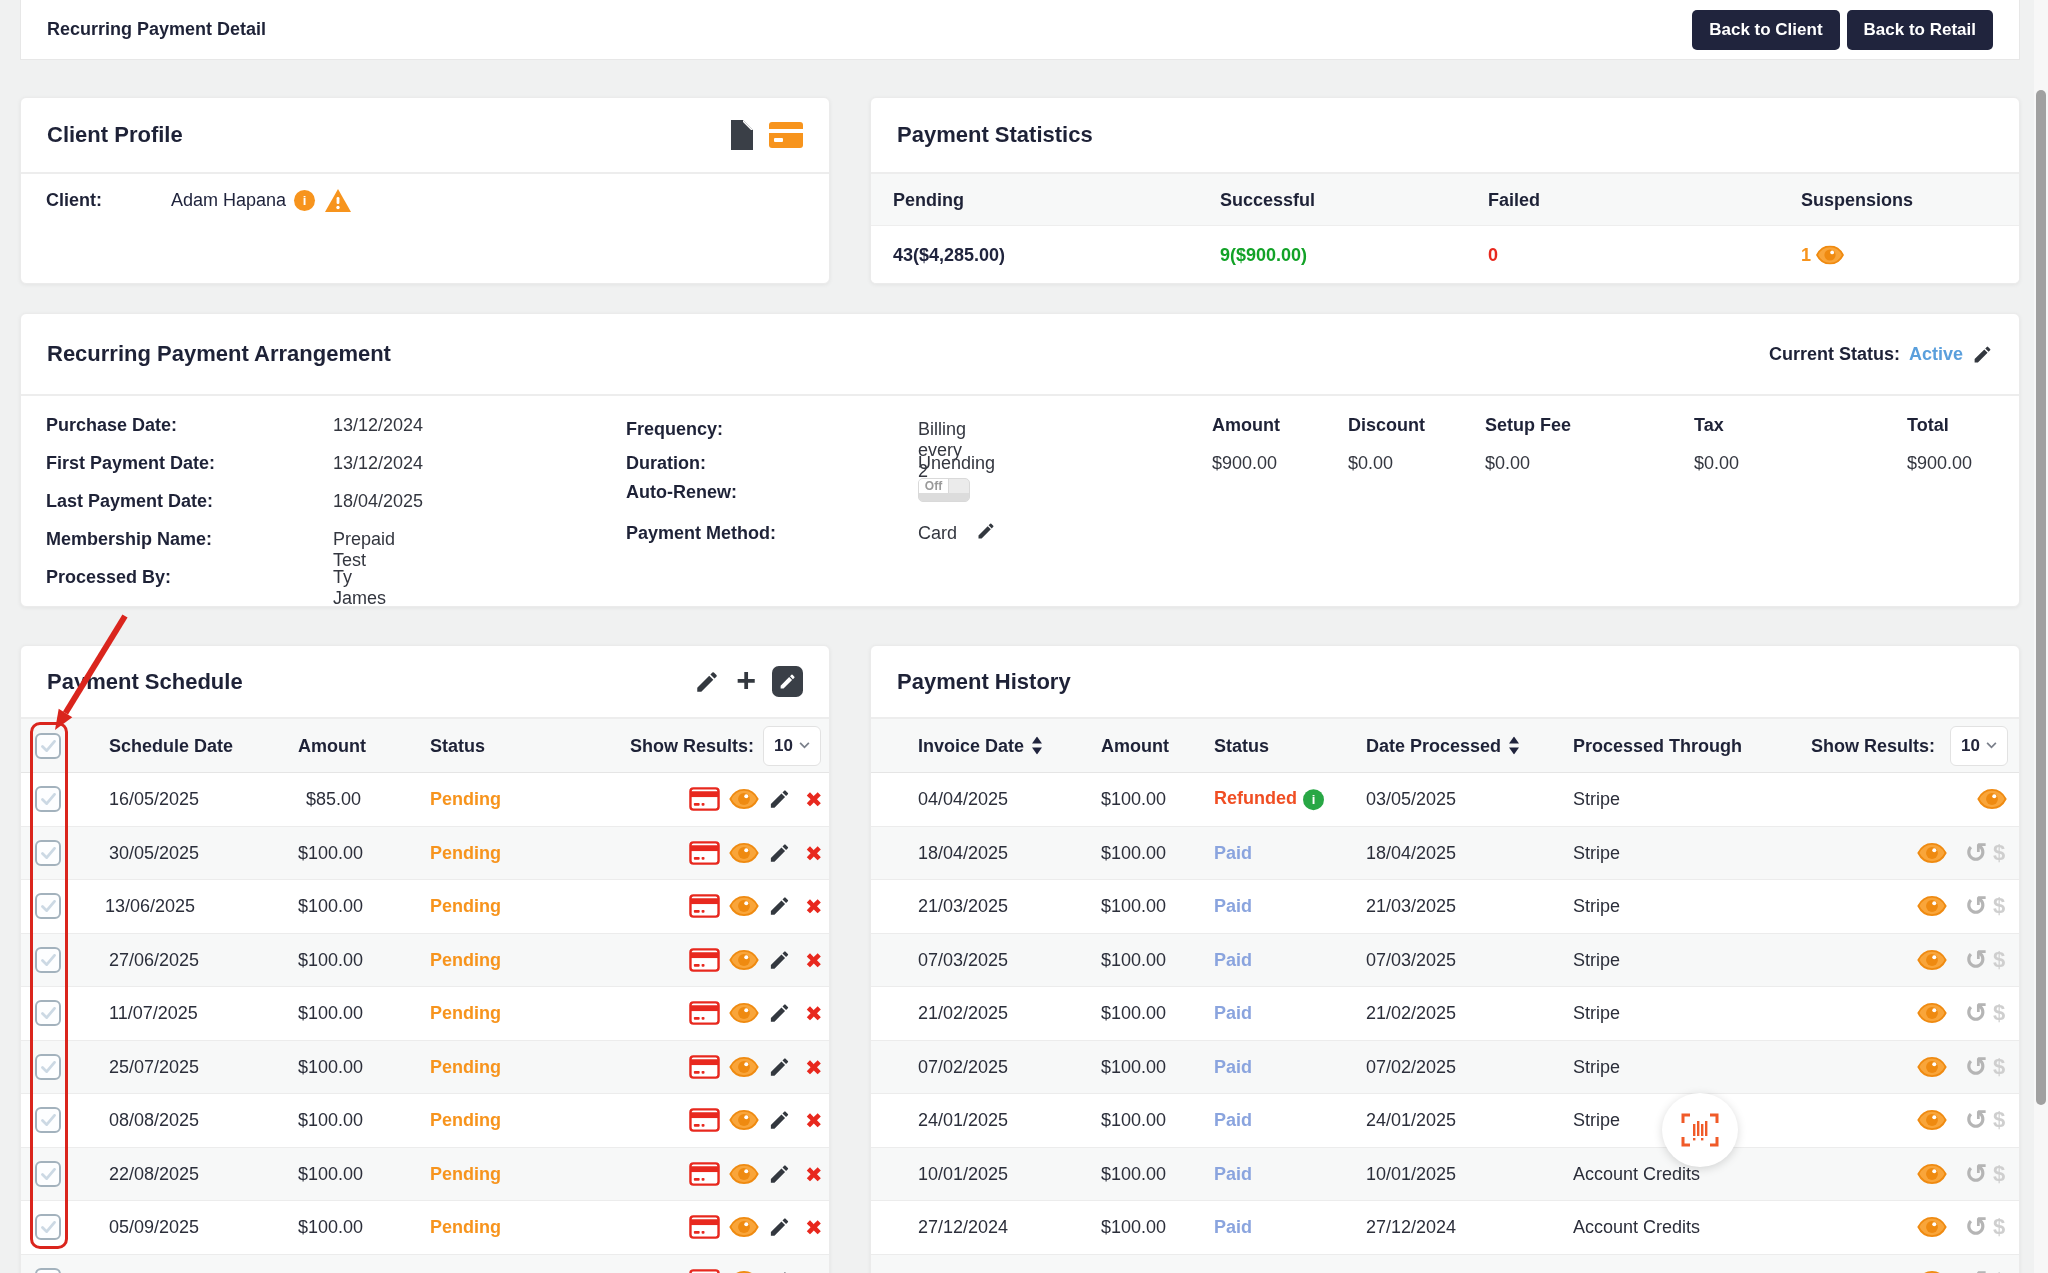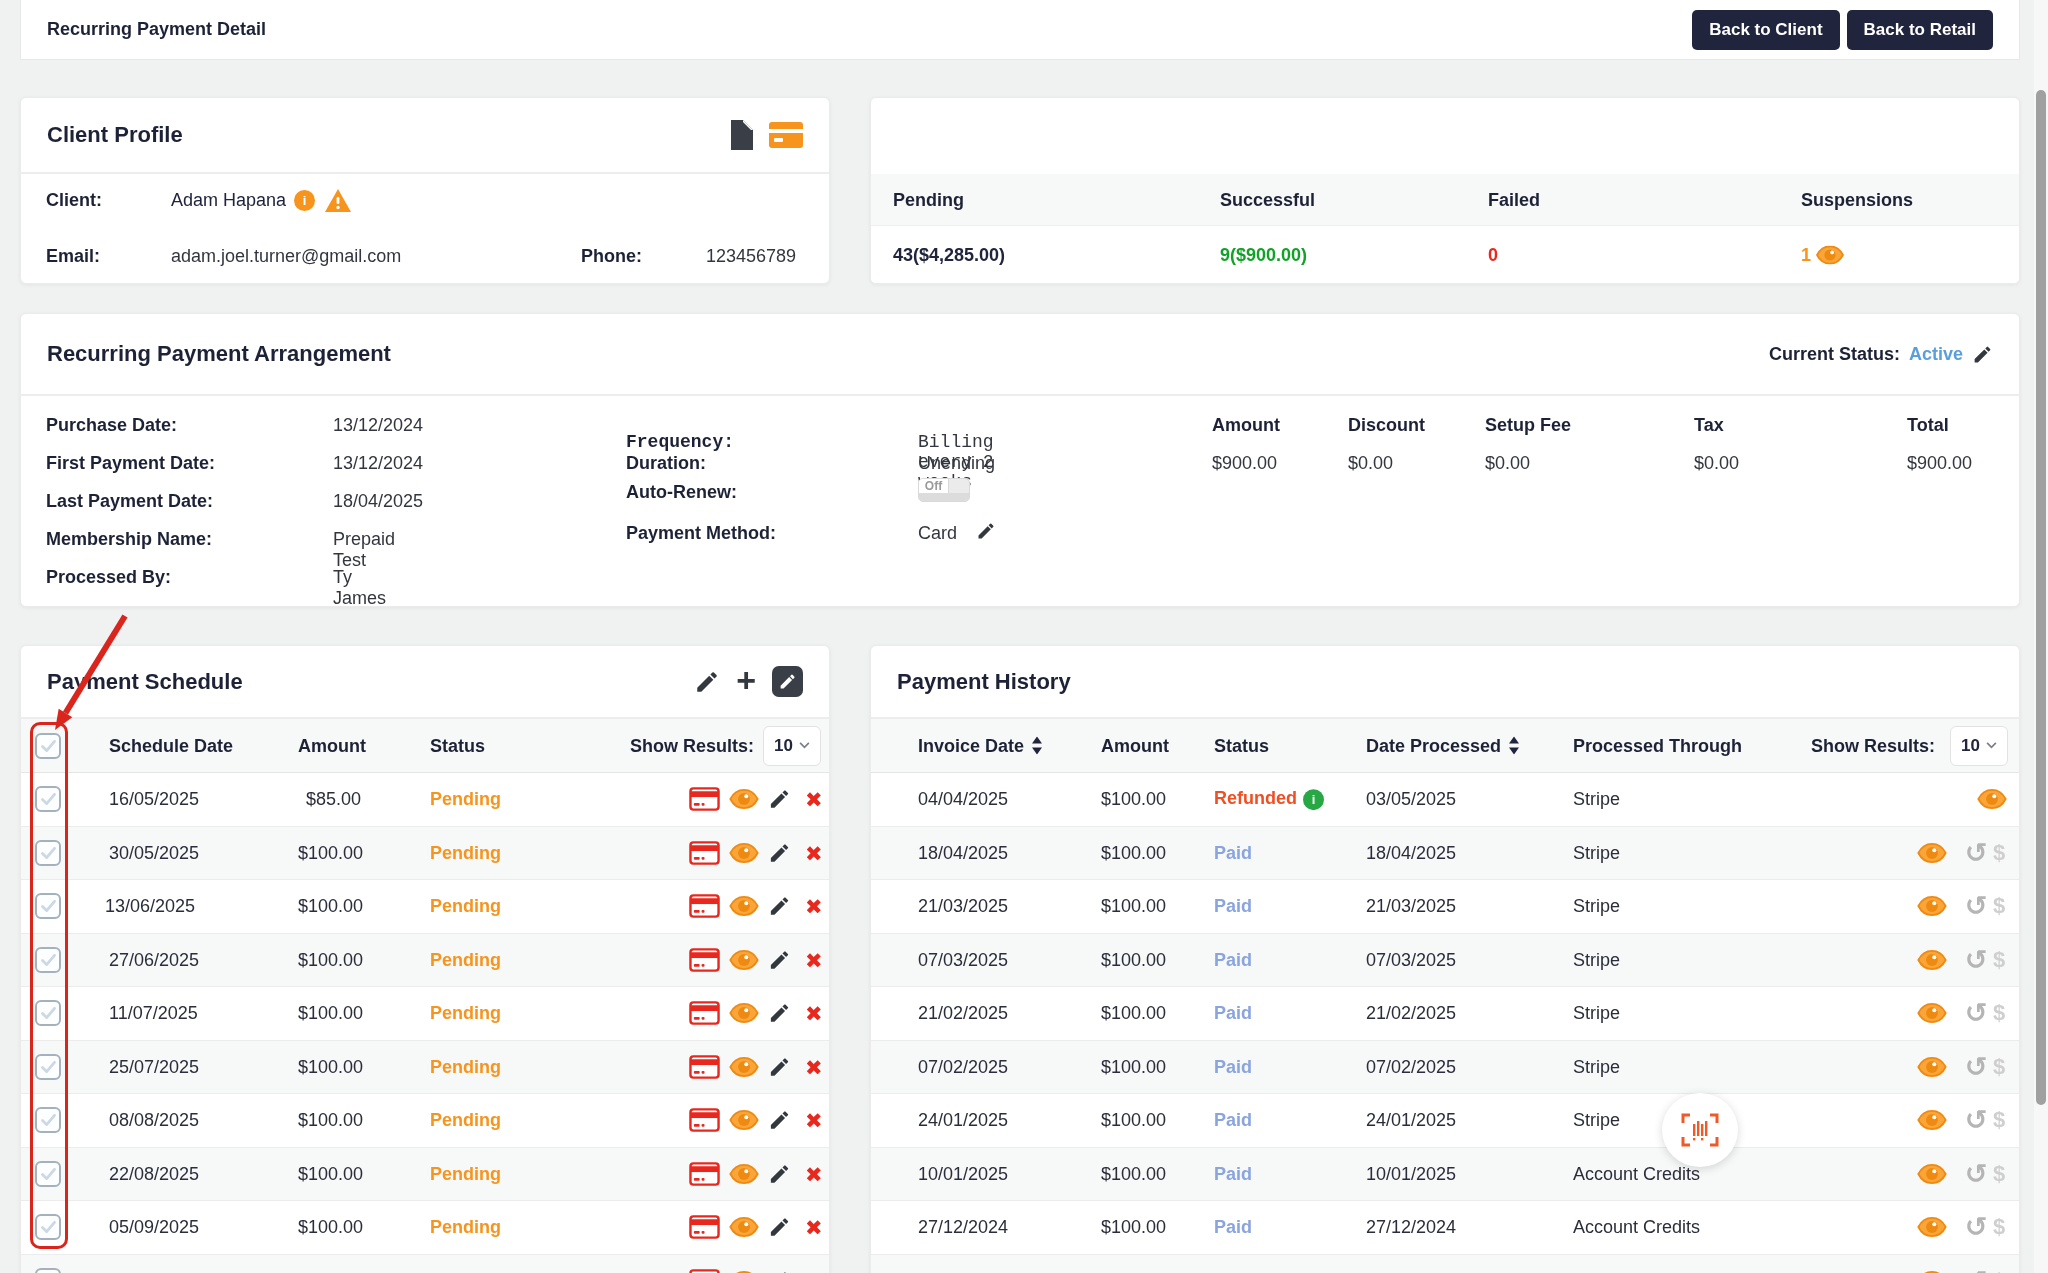--- a/index.html
+++ b/index.html
@@ -137,29 +137,26 @@
     <span class="val" style="margin-left:125px; color:#20243d;">Adam Hapana</span>
     <span class="info-circle" style="background:#f7941d;">i</span>
     <span class="icon-btn" style="margin-left:10px;">
       <svg width="26" height="23" viewBox="0 0 26 23">
           <path d="M13 0L26 23H0z" fill="#f7941d"></path>
           <rect x="11.6" y="8" width="2.8" height="7" rx="1.2" fill="#fff"></rect>
           <circle cx="13" cy="18.5" r="1.7" fill="#fff"></circle>
         </svg>
     </span>
   </div>
-  <div class="cp-row" style="top:146px;">
-    <span class="lbl cp-label">Email:</span>
-    <span class="val" style="margin-left:125px;">adam.joel.turner@gmail.com</span>
-    <span class="lbl" style="position:absolute; left:535px;">Phone:</span>
-    <span class="val" style="position:absolute; left:660px;">123456789</span>
-  </div>
 </div>
 
 <div class="panel" id="payment-statistics">
+  <div class="panel-header">
+    <div class="panel-title">Payment Statistics</div>
+  </div>
   <div class="stats-strip stats-labels">
     <span class="stat-cell lbl" style="left:22px;">Pending</span>
     <span class="stat-cell lbl" style="left:349px;">Successful</span>
     <span class="stat-cell lbl" style="left:617px;">Failed</span>
     <span class="stat-cell lbl" style="left:930px;">Suspensions</span>
   </div>
   <div class="stats-strip stats-values">
     <span class="stat-cell" style="left:22px; font-weight:700; color:#20243d;">43($4,285.00)</span>
     <span class="stat-cell" style="left:349px; font-weight:700; color:#12a227;">9($900.00)</span>
     <span class="stat-cell" style="left:617px; font-weight:700; color:#e8281e;">0</span>
@@ -190,21 +187,21 @@
     </div>
   </div>
   <div id="arr-left">
       <div class="abs" style="left: 25px; top: 101px; height: 22px;"><span class="lbl">Purchase Date:</span><span class="val abs" style="left: 287px;">13/12/2024</span></div>
       <div class="abs" style="left: 25px; top: 139px; height: 22px;"><span class="lbl">First Payment Date:</span><span class="val abs" style="left: 287px;">13/12/2024</span></div>
       <div class="abs" style="left: 25px; top: 177px; height: 22px;"><span class="lbl">Last Payment Date:</span><span class="val abs" style="left: 287px;">18/04/2025</span></div>
       <div class="abs" style="left: 25px; top: 215px; height: 22px;"><span class="lbl">Membership Name:</span><span class="val abs" style="left: 287px;">Prepaid Test</span></div>
       <div class="abs" style="left: 25px; top: 253px; height: 22px;"><span class="lbl">Processed By:</span><span class="val abs" style="left: 287px;">Ty James</span></div>
     </div>
   <div id="arr-mid">
-      <div class="abs" style="left: 605px; top: 118px; height: 22px; font-family: Liberation Mono, monospace;"><span class="lbl">Frequency:</span><span class="val abs" style="left: 292px;">Billing every 2 weeks</span></div>
+      <div class="abs" style="left: 605px; top: 105px; height: 22px;"><span class="lbl">Frequency:</span><span class="val abs" style="left: 292px;">Billing every 2 weeks</span></div>
       <div class="abs" style="left: 605px; top: 139px; height: 22px;"><span class="lbl">Duration:</span><span class="val abs" style="left: 292px;">Unending</span></div>
     </div>
   <span class="lbl abs" style="left:605px; top:168px;">Auto-Renew:</span>
   <span class="toggle" style="left:897px; top:164px;flex-direction:column;">
     <span class="toggle-label">Off</span>
     <span class="toggle-knob"></span>
   </span>
   <span class="lbl abs" style="left:605px; top:209px;">Payment Method:</span>
   <span class="val abs" style="left:897px; top:209px;text-align:center;">Card</span>
   <span class="icon-btn abs" style="left:955px; top:207px;">

